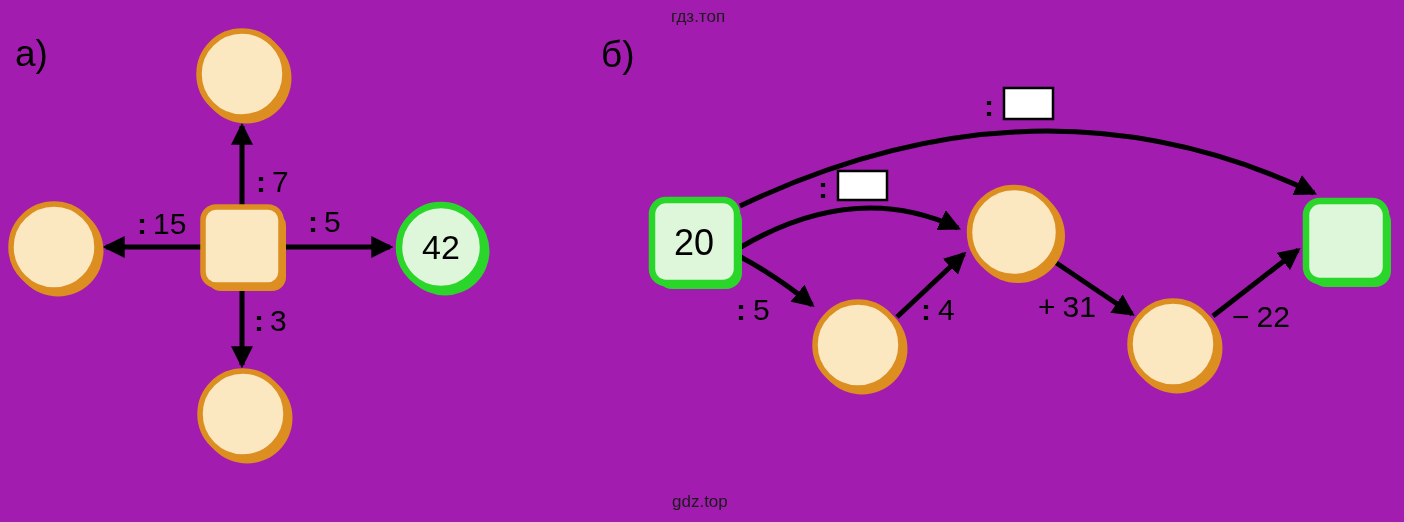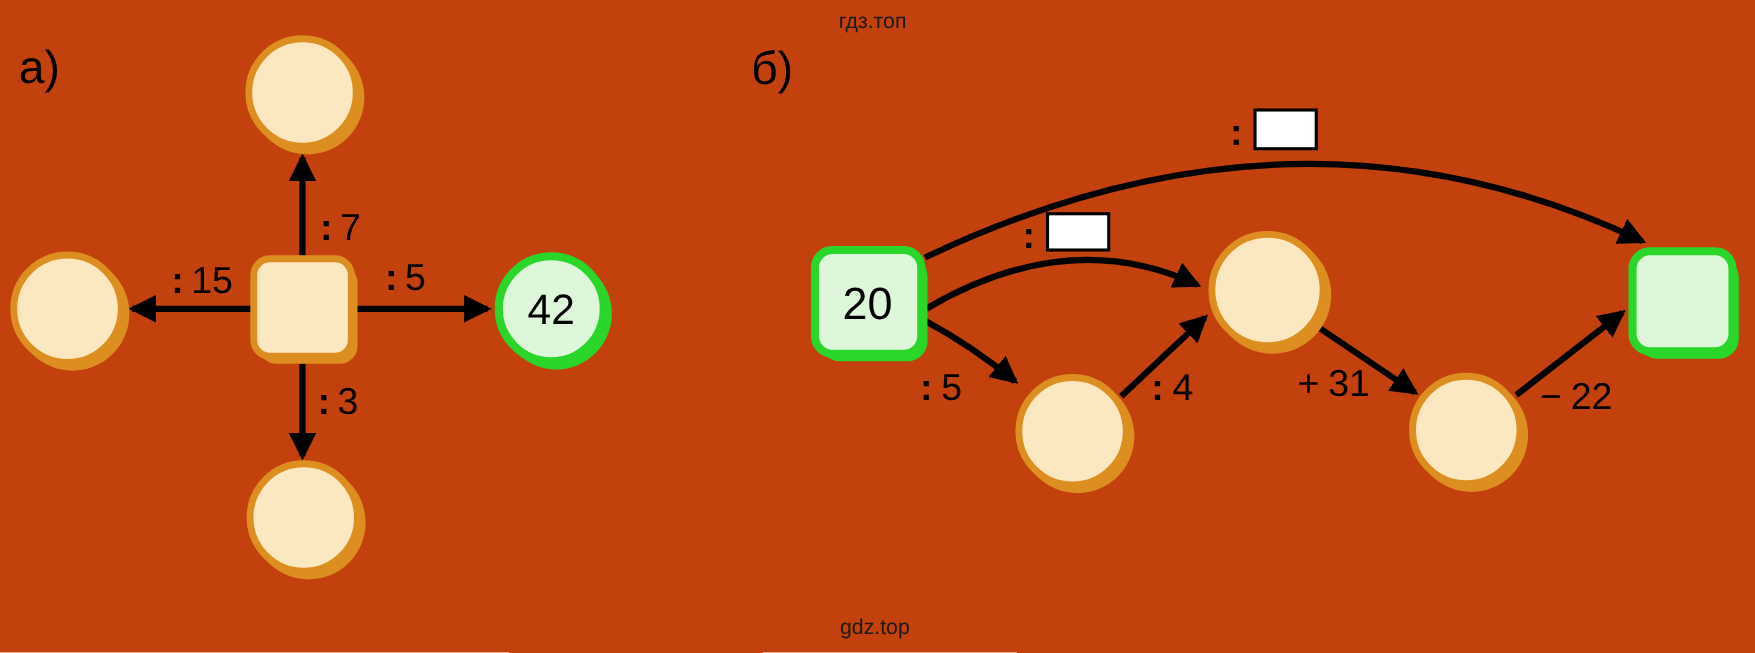--- a/index.html
+++ b/index.html
@@ -8,21 +8,21 @@
     background: #ffffff;
     width: 1404px;
     height: 522px;
     font-family: "Liberation Sans", sans-serif;
     overflow: hidden;
   }
   .stage {
     position: relative;
     width: 1404px;
     height: 522px;
-    background: #c2410c;
+    background: #a21caf;
   }
   svg { display: block; }
   
   .tan-shape   { fill: #fbe7c0; stroke: #dc8e20; stroke-width: 5.5px; }
   .tan-shadow  { fill: #dc8e20; stroke: none; }
   .green-shape { fill: #def6da; stroke: #2bd62b; stroke-width: 6.5px; }
   .green-shadow{ fill: #2bd62b; stroke: none; }
   .arrow       { stroke: #000000; stroke-width: 5px; fill: none; }
   .empty-box   { fill: #ffffff; stroke: #000000; stroke-width: 2.5px; }
   

